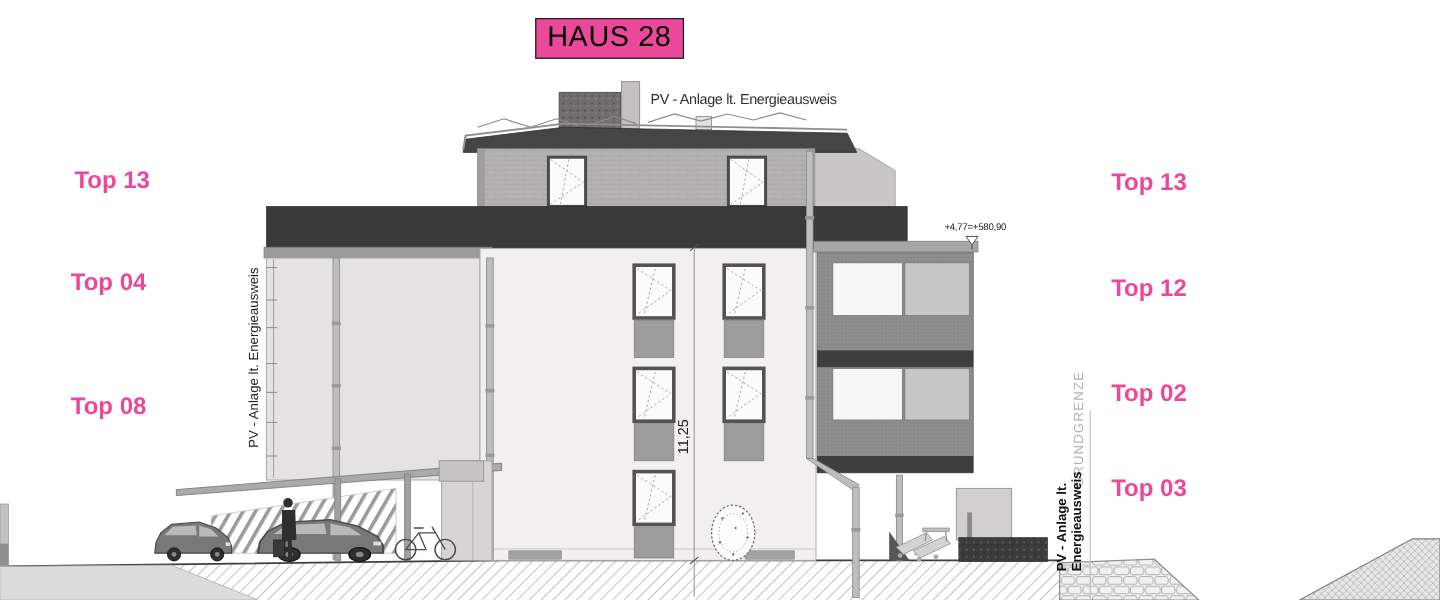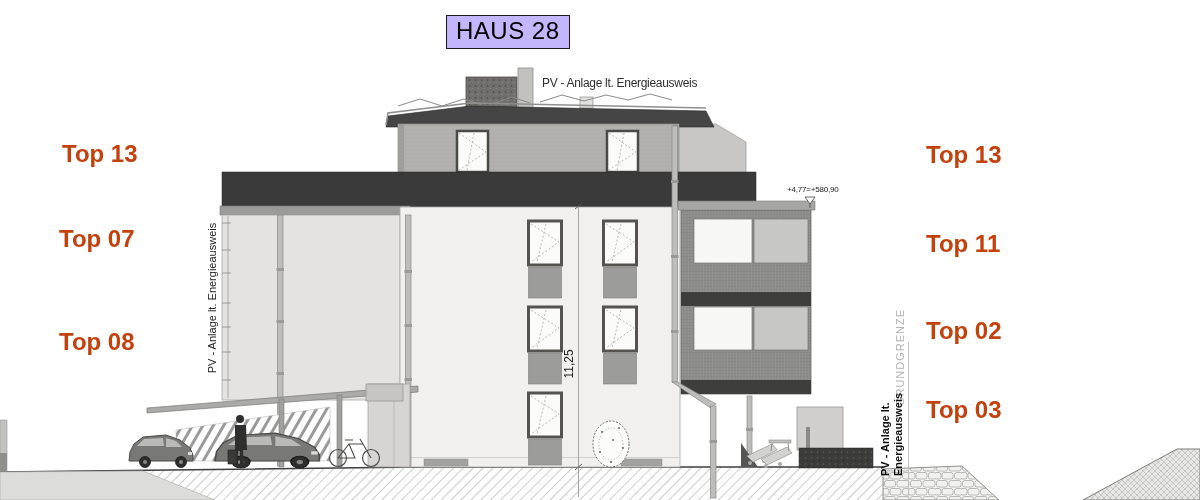--- a/index.html
+++ b/index.html
@@ -1,22 +1,22 @@
 <!DOCTYPE html>
 <html><head>
 <meta charset="utf-8">
 <style>
   html,body{margin:0;padding:0;background:#fff;}
   .canvas{position:relative;width:1200px;height:500px;background:#ffffff;overflow:hidden;
           font-family:"Liberation Sans",sans-serif;}
   .drawing-svg{position:absolute;left:0;top:0;}
-  .title-box{position:absolute;left:446px;top:15px;border:1.5px solid #1a1a1a;background:#c4b5fd;
+  .title-box{position:absolute;left:446px;top:15px;border:1.5px solid #1a1a1a;background:#ec4899;
              padding:1px 9px 3px;font-size:24px;color:#000;letter-spacing:0.5px;}
   .roof-pv-label{position:absolute;left:542px;top:76px;font-size:12px;color:#2f2f2f;letter-spacing:-0.3px;}
-  .top-label{position:absolute;font-weight:700;font-size:24px;color:#c2410c;white-space:nowrap;}
+  .top-label{position:absolute;font-weight:700;font-size:20px;color:#ec4899;white-space:nowrap;}
   .rot{position:absolute;transform:rotate(-90deg);white-space:nowrap;}
   .dim-text{left:549px;top:357px;width:40px;height:14px;font-size:12px;color:#222;text-align:center;}
   .left-pv-text{left:128px;top:291px;width:170px;height:14px;font-size:11px;color:#222;text-align:center;}
   .grund-text{left:845px;top:351px;width:110px;height:13px;font-size:11px;color:#b3b3b3;
               letter-spacing:1px;text-align:center;}
   .right-pv-text{left:848px;top:417px;width:90px;height:28px;font-size:11px;font-weight:600;
                  color:#111;line-height:13px;text-align:left;}
   .level-text{position:absolute;left:787px;top:185px;font-size:8px;color:#222;letter-spacing:-0.2px;}
 </style>
 </head>
@@ -257,25 +257,25 @@
       <rect x="799" y="448" width="74" height="20" fill="url(#darkSpeckle)" stroke="#2a2a28" stroke-width="0.5"></rect>
     </g>
 
     <line x1="908.5" y1="342" x2="908.5" y2="500" stroke="#c2c2c0" stroke-width="1"></line>
   </svg>
 
   <div class="title-box">HAUS 28</div>
   <div class="roof-pv-label">PV - Anlage lt. Energieausweis</div>
 
   <div class="top-label" style="left:62px;top:140px;">Top 13</div>
-  <div class="top-label" style="left:59px;top:225px;">Top 07</div>
+  <div class="top-label" style="left:59px;top:225px;">Top 04</div>
   <div class="top-label" style="left:59px;top:328px;">Top 08</div>
 
   <div class="top-label" style="left:926px;top:141px;">Top 13</div>
-  <div class="top-label" style="left:926px;top:230px;">Top 11</div>
+  <div class="top-label" style="left:926px;top:230px;">Top 12</div>
   <div class="top-label" style="left:926px;top:317px;">Top 02</div>
   <div class="top-label" style="left:926px;top:396px;">Top 03</div>
 
   <div class="rot dim-text">11,25</div>
   <div class="rot left-pv-text">PV - Anlage lt. Energieausweis</div>
   <div class="rot grund-text">GRUNDGRENZE</div>
   <div class="rot right-pv-text">
     <div>PV - Anlage lt.</div>
     <div>Energieausweis</div>
   </div>

